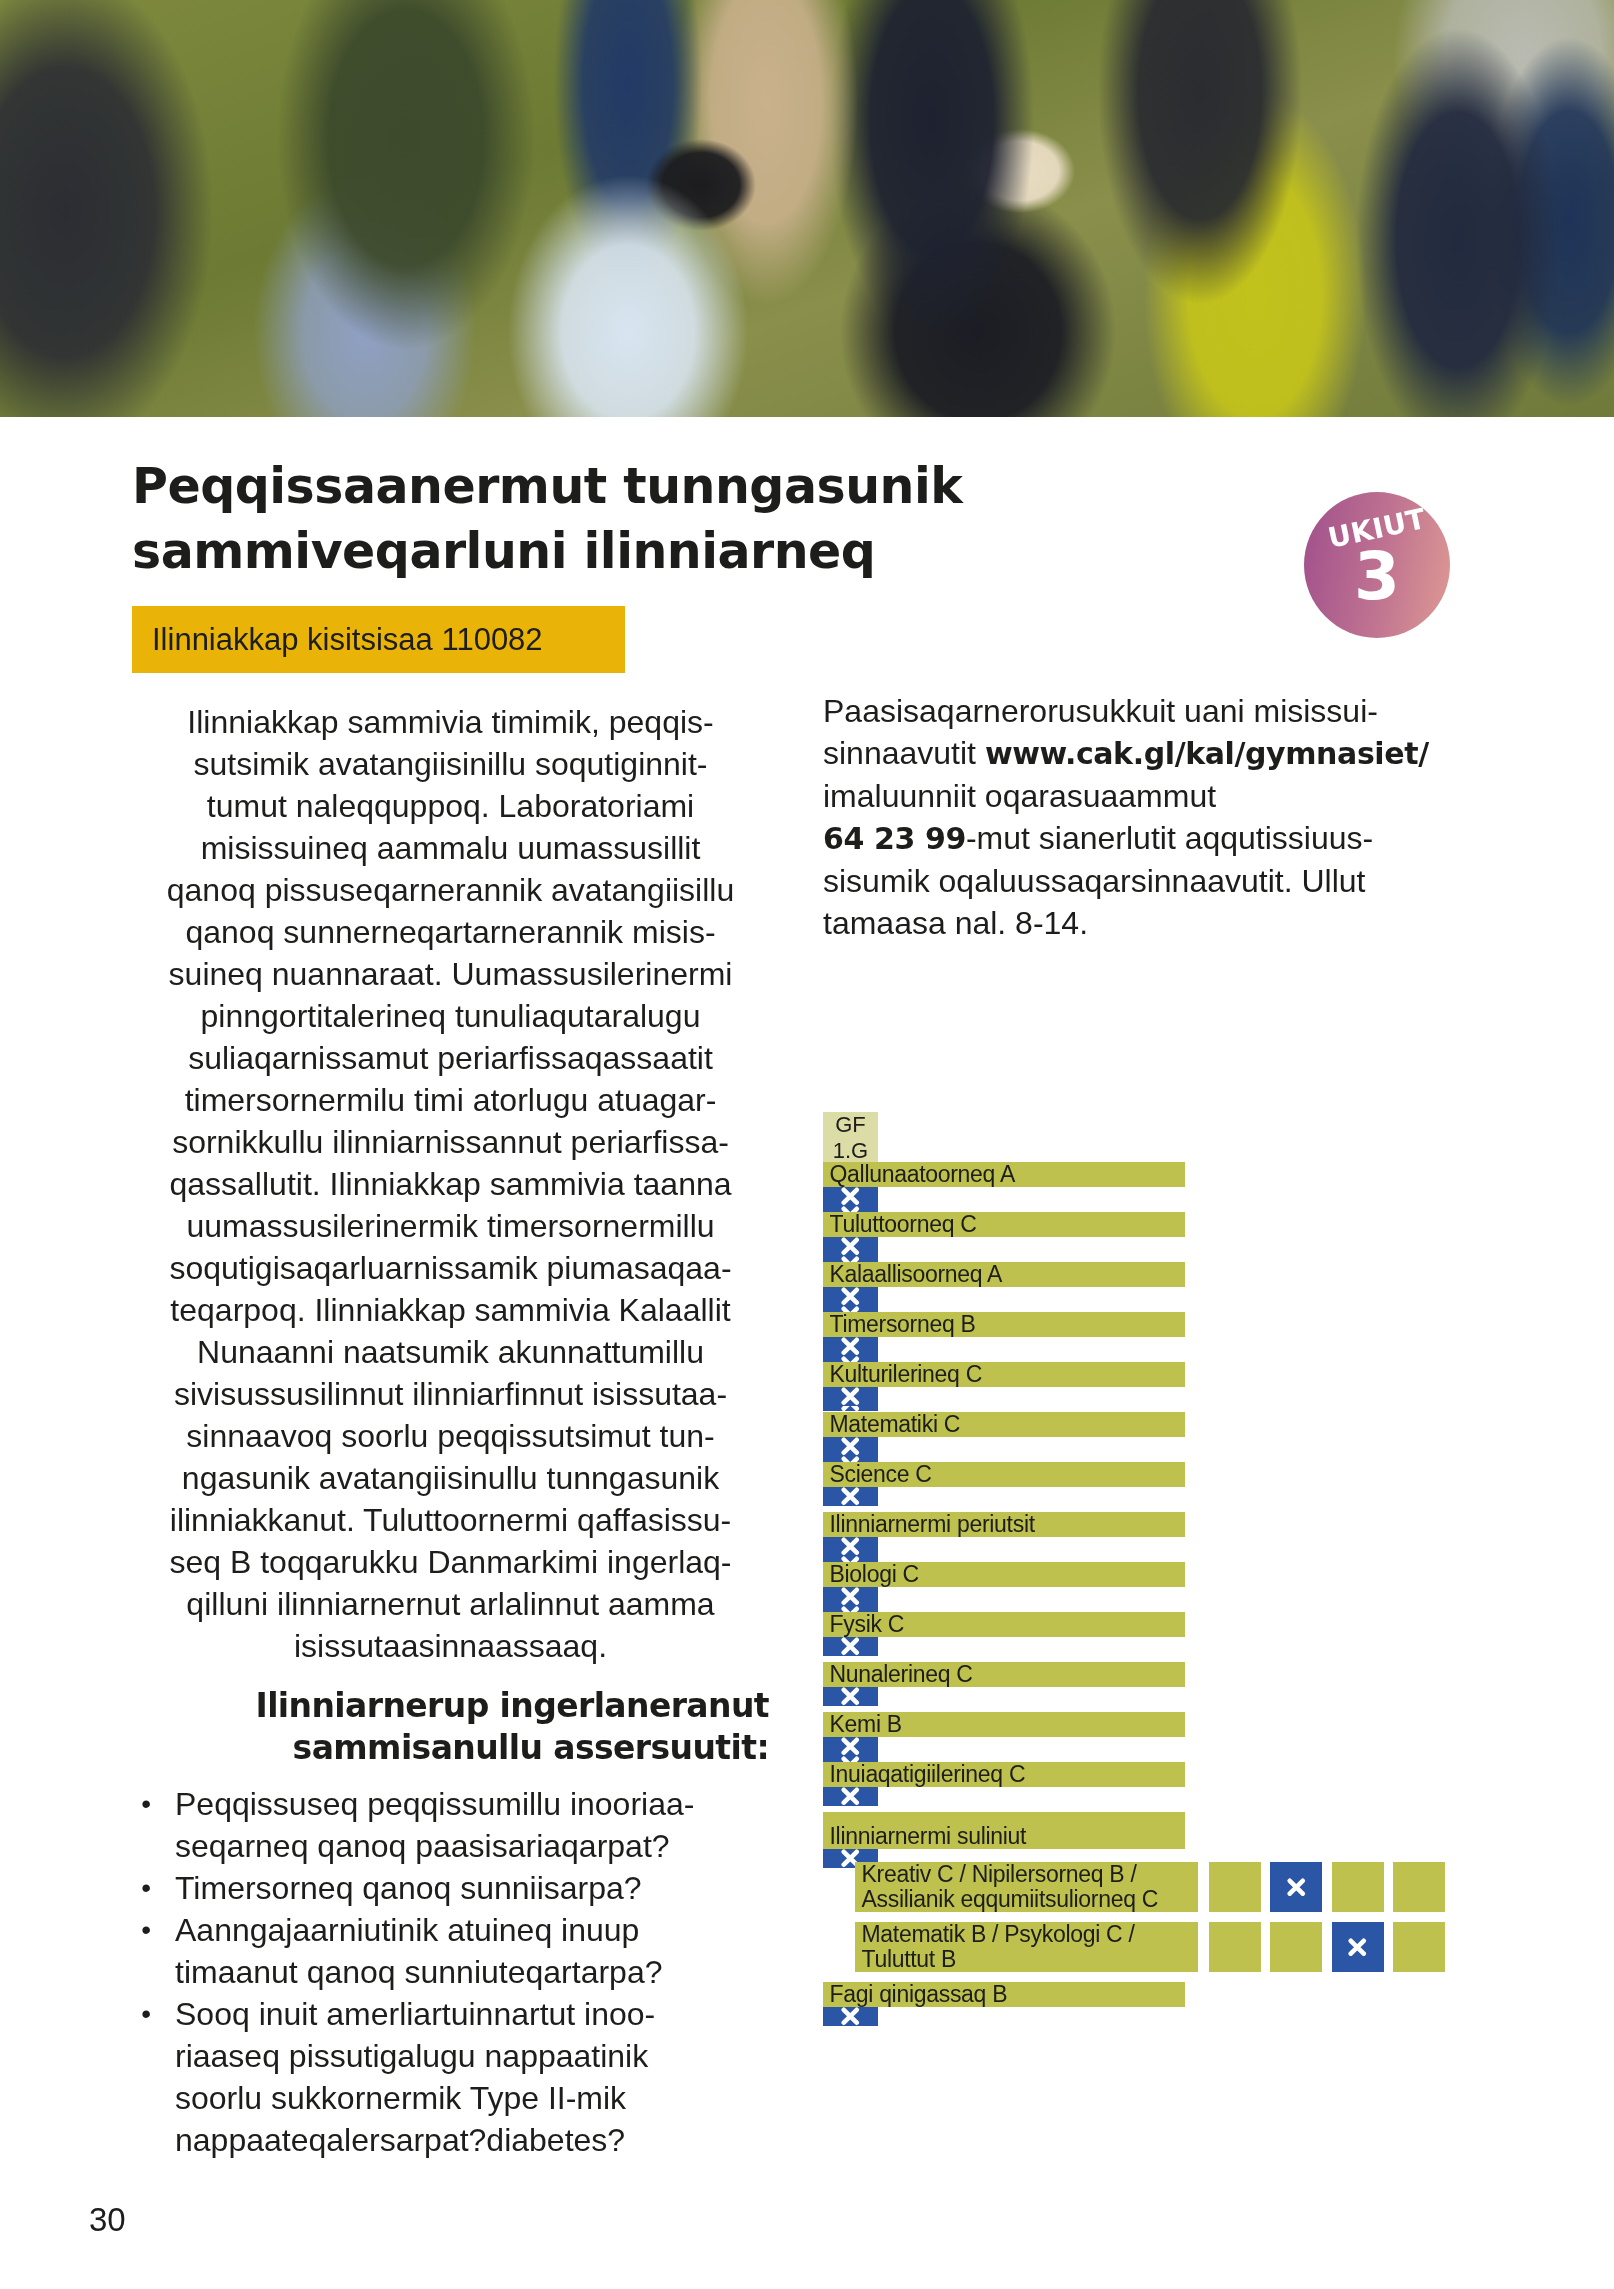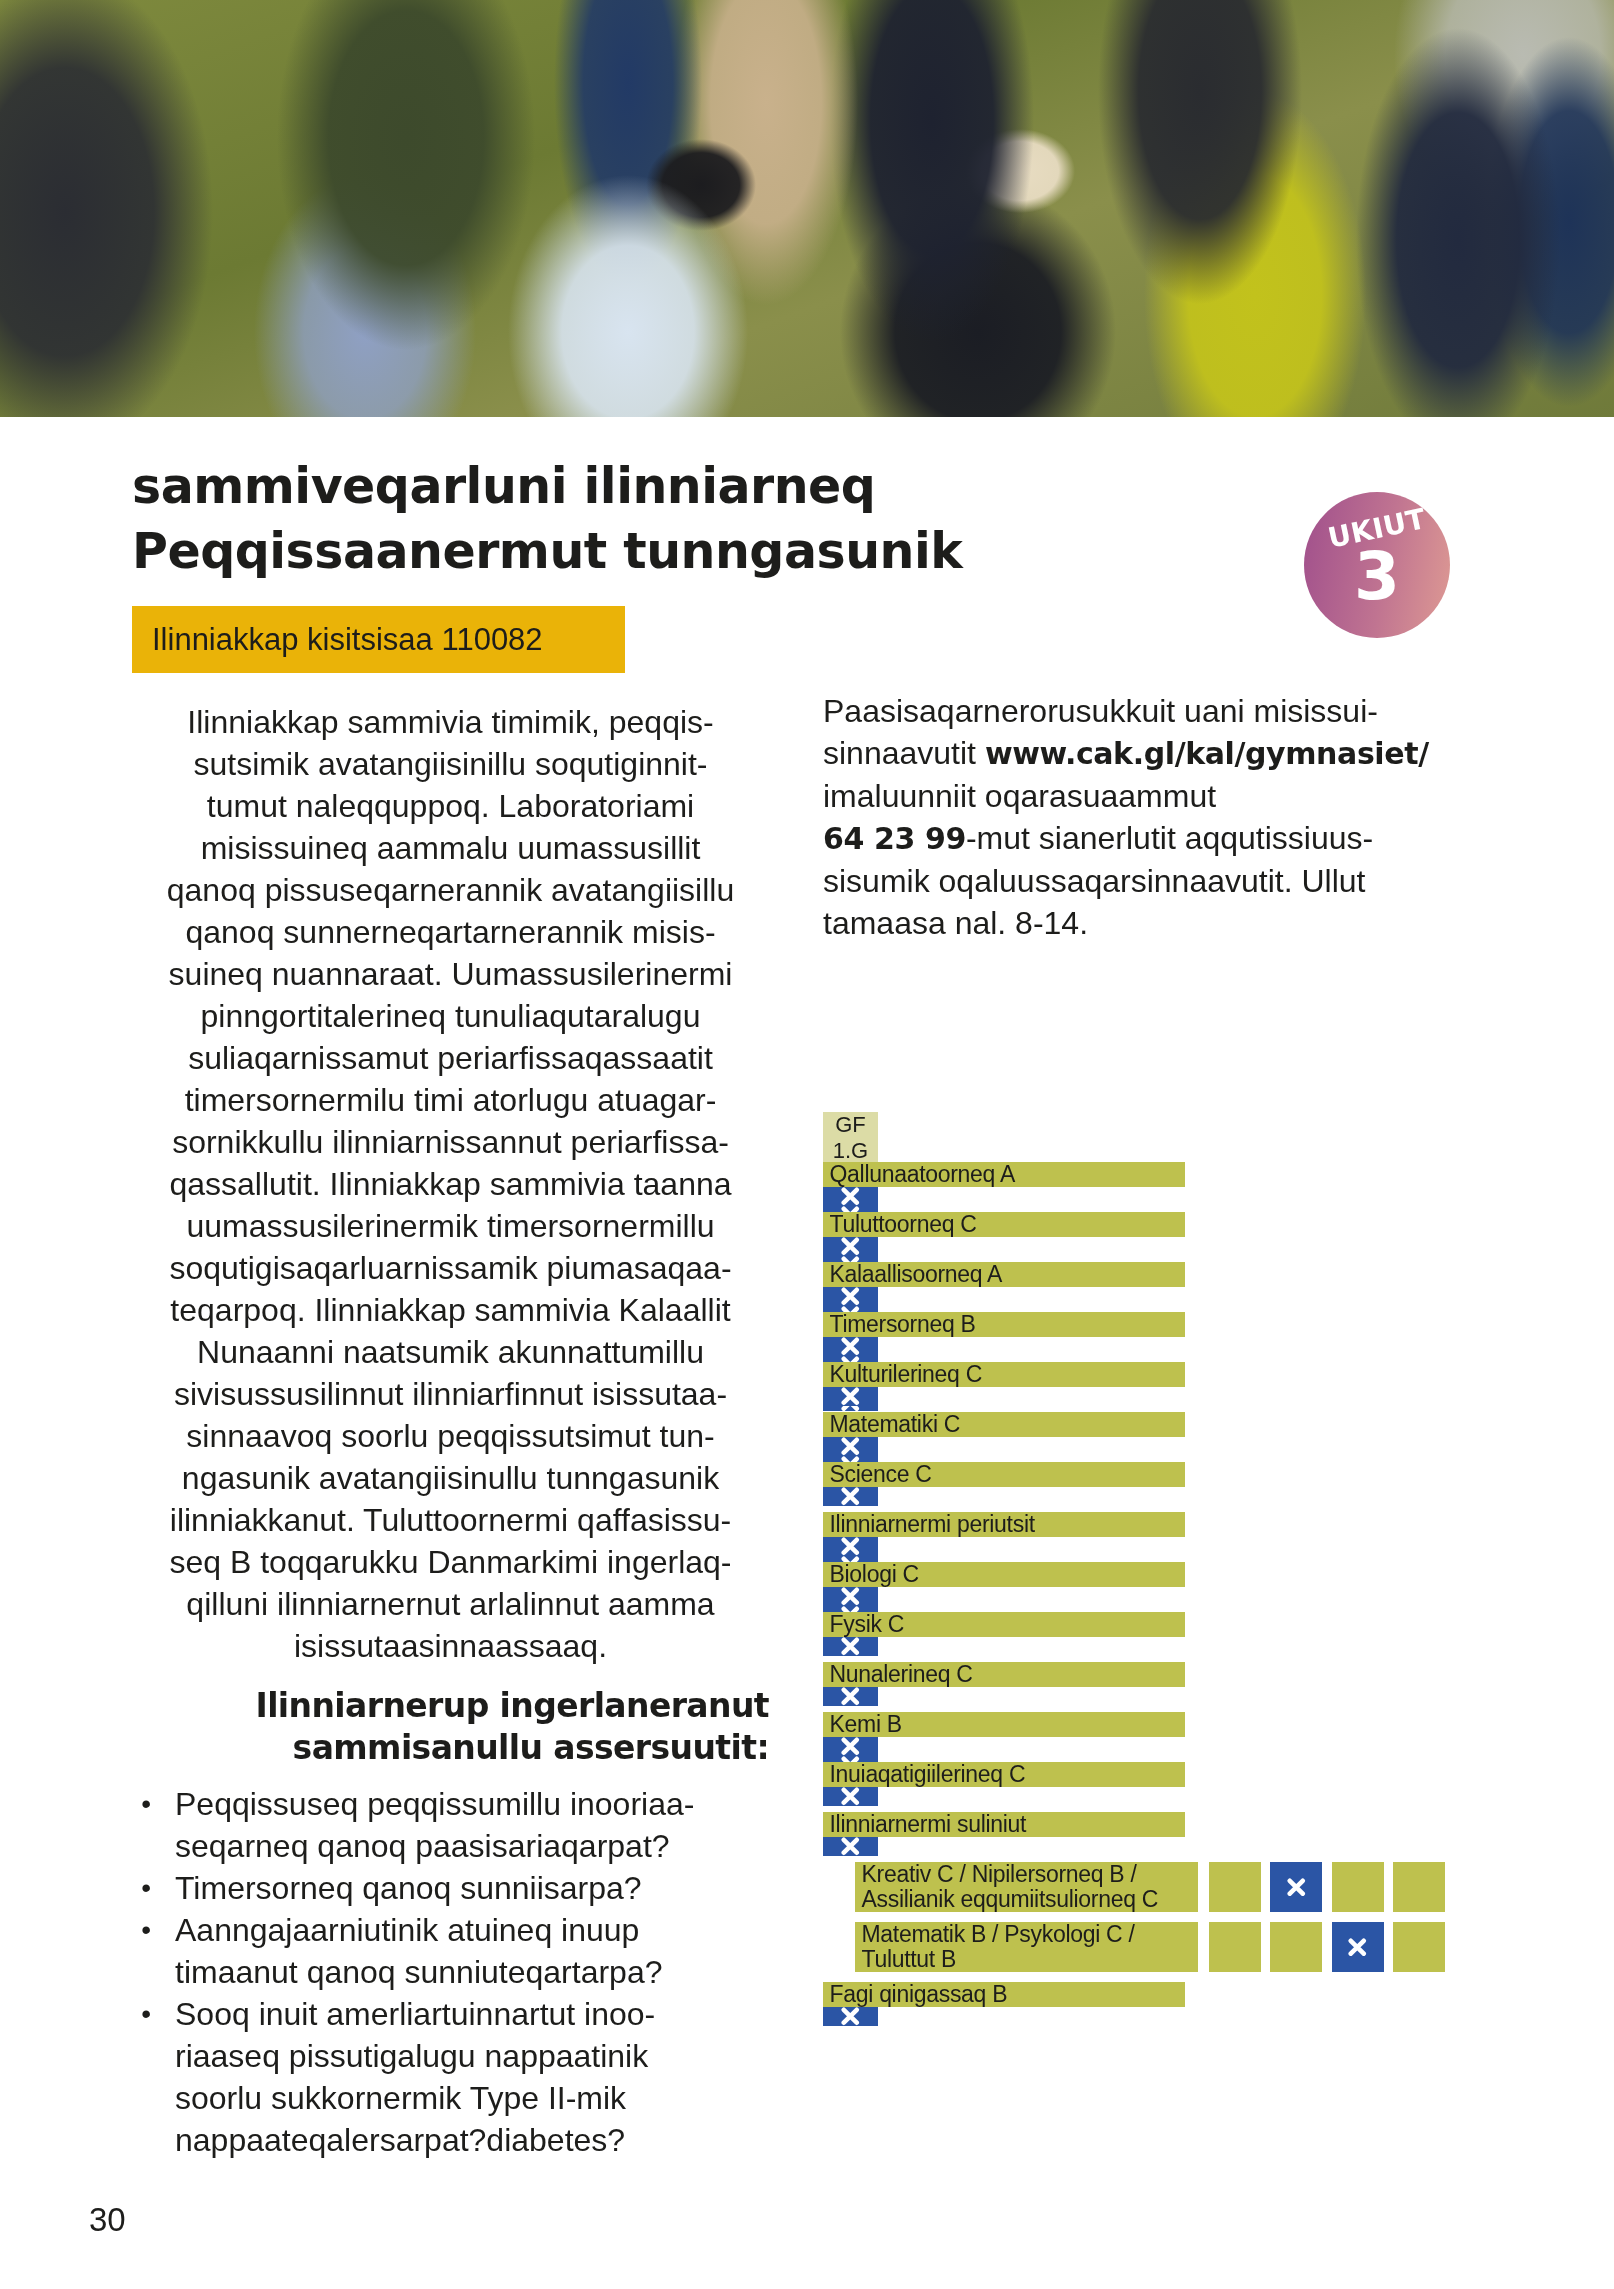--- a/index.html
+++ b/index.html
@@ -117,22 +117,22 @@
   }
 </style>
 </head>
 <body>
 
 <div class="photo">
   
 </div>
 
 <h1 class="title">
+  <span style="display:block">Peqqissaanermut tunngasunik</span>
   <span style="display:block">sammiveqarluni ilinniarneq</span>
-  <span style="display:block">Peqqissaanermut tunngasunik</span>
 </h1>
 
 <div class="badge">
   <div class="badge-top">UKIUT</div>
   <div class="badge-num">3</div>
 </div>
 
 <div class="code-box">Ilinniakkap kisitsisaa 110082</div>
 
 <p class="body-left" id="left-body">
@@ -462,21 +462,21 @@
       <div class="cell"></div>
       <div class="cell on">
         <svg class="x" viewBox="0 0 20 20">
           <path d="M3 3 L17 17 M17 3 L3 17" stroke="#ffffff" stroke-width="5" stroke-linecap="round"></path>
         </svg>
       </div>
     </div>
     <div class="grid-row row-h1">
       <div class="cell-label">
         <div>
-          <span style="display: block;">Ilinniarnermi suliniut</span>
+          <span style="display: block; margin-top: 12px;">Ilinniarnermi suliniut</span>
         </div>
       </div>
       <div class="cell"></div>
       <div class="cell"></div>
       <div class="cell"></div>
       <div class="cell on">
         <svg class="x" viewBox="0 0 20 20">
           <path d="M3 3 L17 17 M17 3 L3 17" stroke="#ffffff" stroke-width="5" stroke-linecap="round"></path>
         </svg>
       </div>

